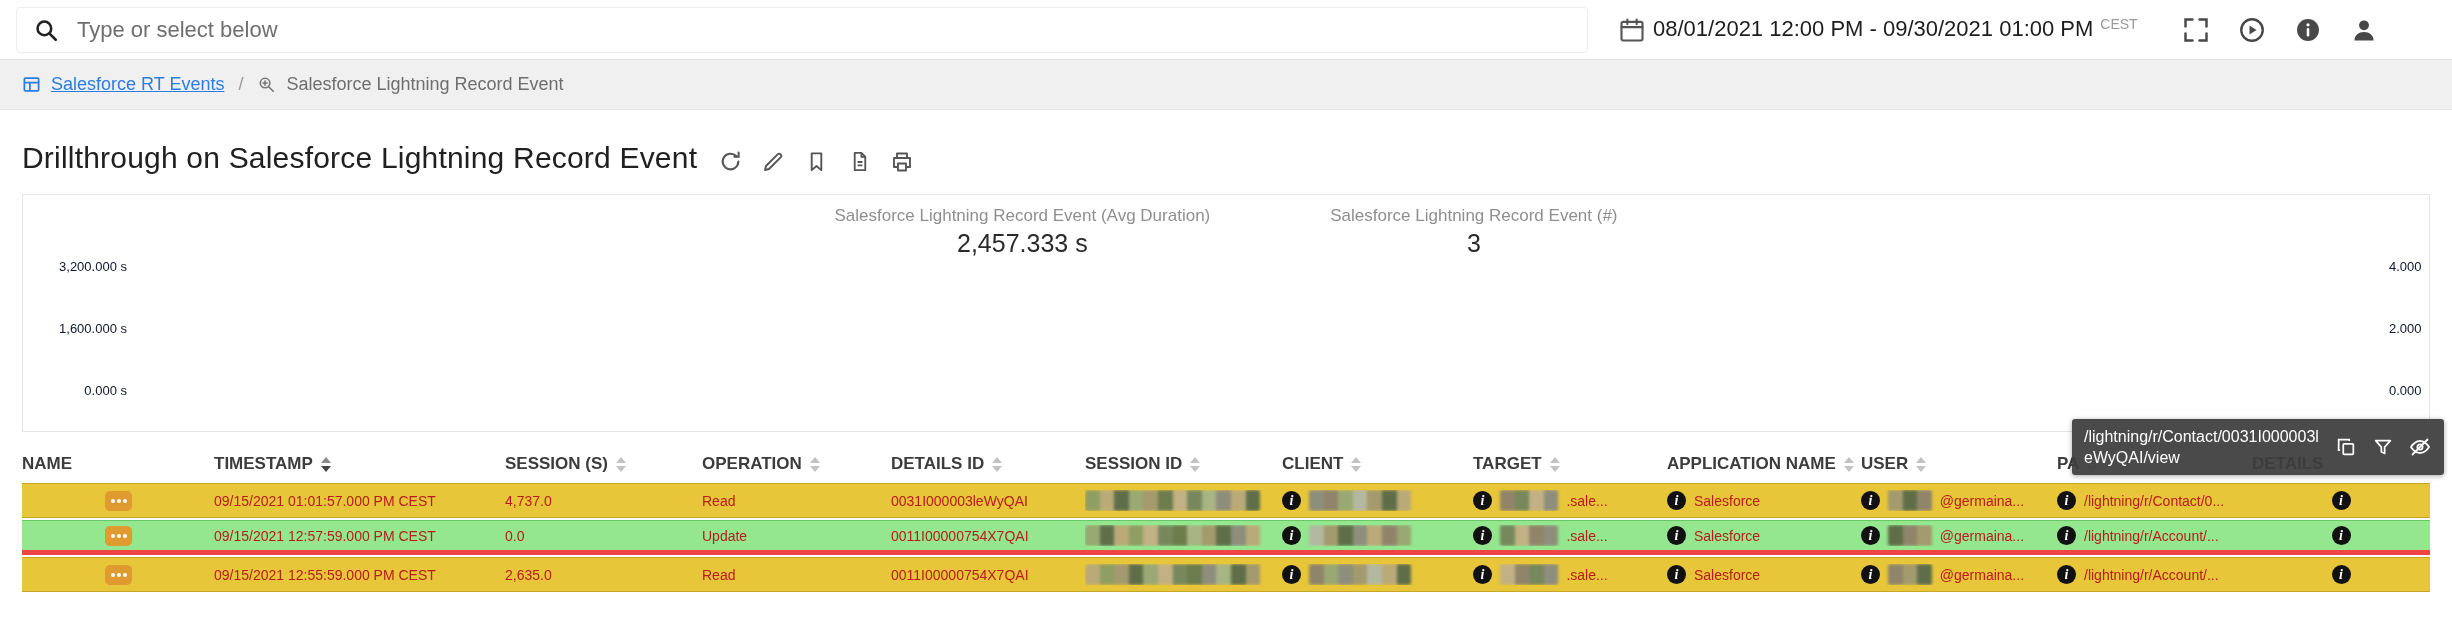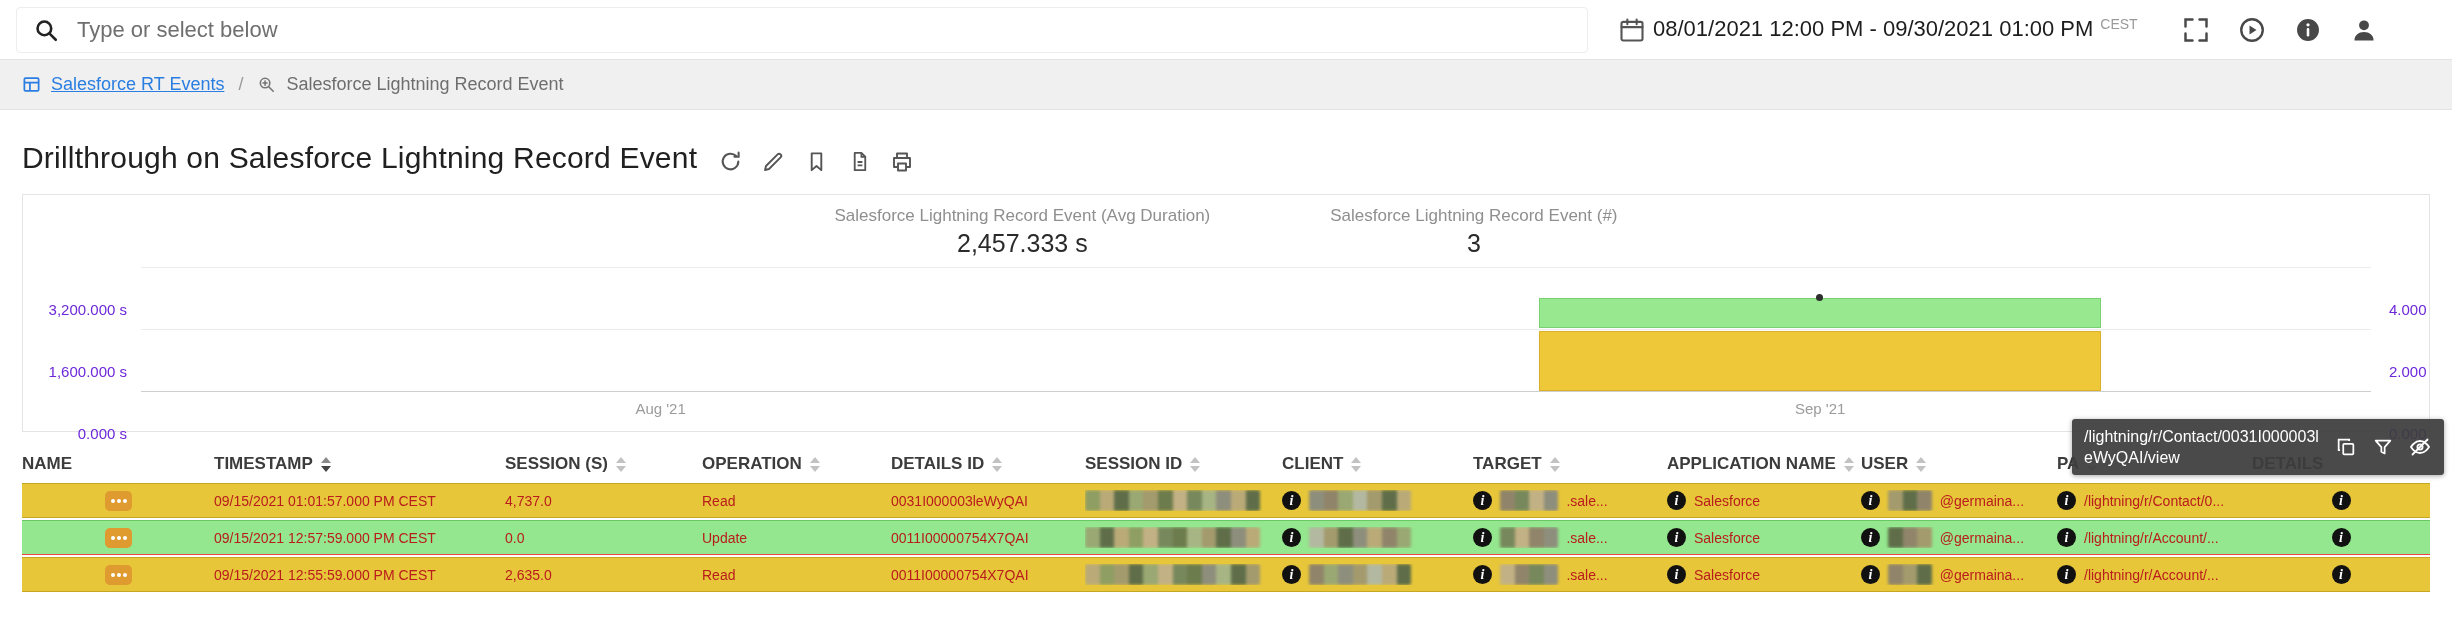--- a/index.html
+++ b/index.html
@@ -32,21 +32,21 @@
   .title-row { display:flex; align-items:center; gap:20px; margin-top:26px; height:44px; }
   .title-row h1 { font-size:30px; font-weight:500; color:#202020; margin:0; letter-spacing:0.2px;text-align:center; }
   .title-icons { display:flex; gap:17px; color:#555; margin-top:7px; }
   .title-icons .icon-btn { width:26px; height:26px; }
 
   
   .chart-panel { position:relative; margin-top:14px; border:1px solid #e4e4e4; height:238px; background:#fff; }
   .stats { display:flex; justify-content:center; gap:120px; padding-top:11px; text-align:center; }
   .stat-label { font-size:17px; color:#8f8f8f; }
   .stat-value { font-size:25px; color:#2a2a2a; margin-top:3px; }
-  .ytick { position:absolute; font-size:15px; color:#6d28d9;margin-top:42px; }
+  .ytick { position:absolute; font-size:13px; color:#0f172a; }
   .ytick.left { left:0; width:104px; text-align:right; }
   .ytick.right { left:2366px; width:70px; text-align:left; }
   .plot { position:absolute; left:118px; top:72px; width:2230px; height:125px; }
   .gridline { position:absolute; left:0; right:0; height:1px; background:#ececec; }
   .bar-wrap { position:absolute; left:62.7%; width:25.2%; top:0; height:125px; }
   .bar { position:absolute; left:0; right:0; }
   #bar-count { background:var(--bar-green,#98e88f); border:1px solid #79d173; }
   #bar-duration { background:var(--bar-yellow,#efc83a); border:1px solid #d9b028; }
   #marker-dot { position:absolute; left:50%; margin-left:-4px; width:7px; height:7px; border-radius:50%; background:#2e2e2e; }
   .xtick { position:absolute; top:133px; font-size:15px; color:#9b9b9b; transform:translateX(-50%); white-space:nowrap; }
@@ -57,21 +57,21 @@
   .thead { display:grid; grid-template-columns:var(--cols); align-items:center; height:34px; font-size:17px; font-weight:bold; color:#3c3c3c; }
   .th { display:flex; align-items:center; gap:8px; cursor:pointer; white-space:nowrap; overflow:visible; }
   .sort { display:inline-flex; flex-direction:column; gap:3px; }
   .sort .up { width:0; height:0; border-left:5px solid transparent; border-right:5px solid transparent; border-bottom:6px solid #c2c2c2; }
   .sort .down { width:0; height:0; border-left:5px solid transparent; border-right:5px solid transparent; border-top:6px solid #c2c2c2; }
   .th.sorted .down { border-top-color:#454545; }
   .th.sorted .up { border-bottom-color:#8a8a8a; }
 
   .trow { display:grid; grid-template-columns:var(--cols); align-items:center; height:35px; margin-top:2px; font-size:14px; color:#b91c1c; }
   .trow.yellow { background:var(--row-yellow,#e7c63a); border-top:1px solid #c6a724; border-bottom:1px solid #c6a724; }
-  .trow.green  { background:var(--row-green,#94e78e); border-top:1px solid #68c863; border-bottom:1px solid #ef4444; }
+  .trow.green  { background:var(--row-green,#94e78e); border-top:1px solid #68c863; border-bottom:5px solid #ef4444; }
   .cell { display:flex; align-items:center; gap:8px; overflow:hidden; white-space:nowrap; }
   .cell.center { justify-content:center; }
 
   .info-i { flex:0 0 auto; width:19px; height:19px; border-radius:50%; background:#111; color:#fff;
             display:inline-flex; align-items:center; justify-content:center; cursor:pointer;
             font:italic bold 14px "Liberation Serif", serif; }
   .info-i::before { content:"i"; }
 
   .note-btn { position:relative; width:27px; height:20px; background:var(--notes,#df9a30); border-radius:5px; cursor:pointer; flex:0 0 auto; }
   .note-btn::before { content:""; position:absolute; left:3px; bottom:-6px; border:4px solid transparent; border-top-color:var(--notes,#df9a30); border-left-color:var(--notes,#df9a30); }
@@ -208,34 +208,20 @@
     </div>
 
     <span class="ytick left" style="top:64px">3,200.000 s</span>
     <span class="ytick left" style="top:126px">1,600.000 s</span>
     <span class="ytick left" style="top:188px">0.000 s</span>
 
     <span class="ytick right" style="top:64px">4.000</span>
     <span class="ytick right" style="top:126px">2.000</span>
     <span class="ytick right" style="top:188px">0.000</span>
 
-    <div class="plot">
-      <div class="gridline" style="top:0"></div>
-      <div class="gridline" style="top:62px"></div>
-      <div class="gridline" style="top:124px; background:#cfcfcf"></div>
-
-      <div class="bar-wrap">
-        <div class="bar" id="bar-count" style="top: 31.25px; height: 29.25px; background: rgb(152, 232, 143);"></div>
-        <div class="bar" id="bar-duration" style="top: 63.5px; height: 60.5px; background: rgb(239, 200, 58);"></div>
-        <div id="marker-dot" style="top: 27.25px;"></div>
-      </div>
-
-      <span class="xtick" style="left:23.3%">Aug '21</span>
-      <span class="xtick" style="left:75.3%">Sep '21</span>
-    </div>
   </div>
 
   <div class="table">
     <div class="thead">
       <div class="th">
           <span>NAME</span>
         </div>
       <div class="th sorted">
           <span>TIMESTAMP</span>
           <span class="sort">

